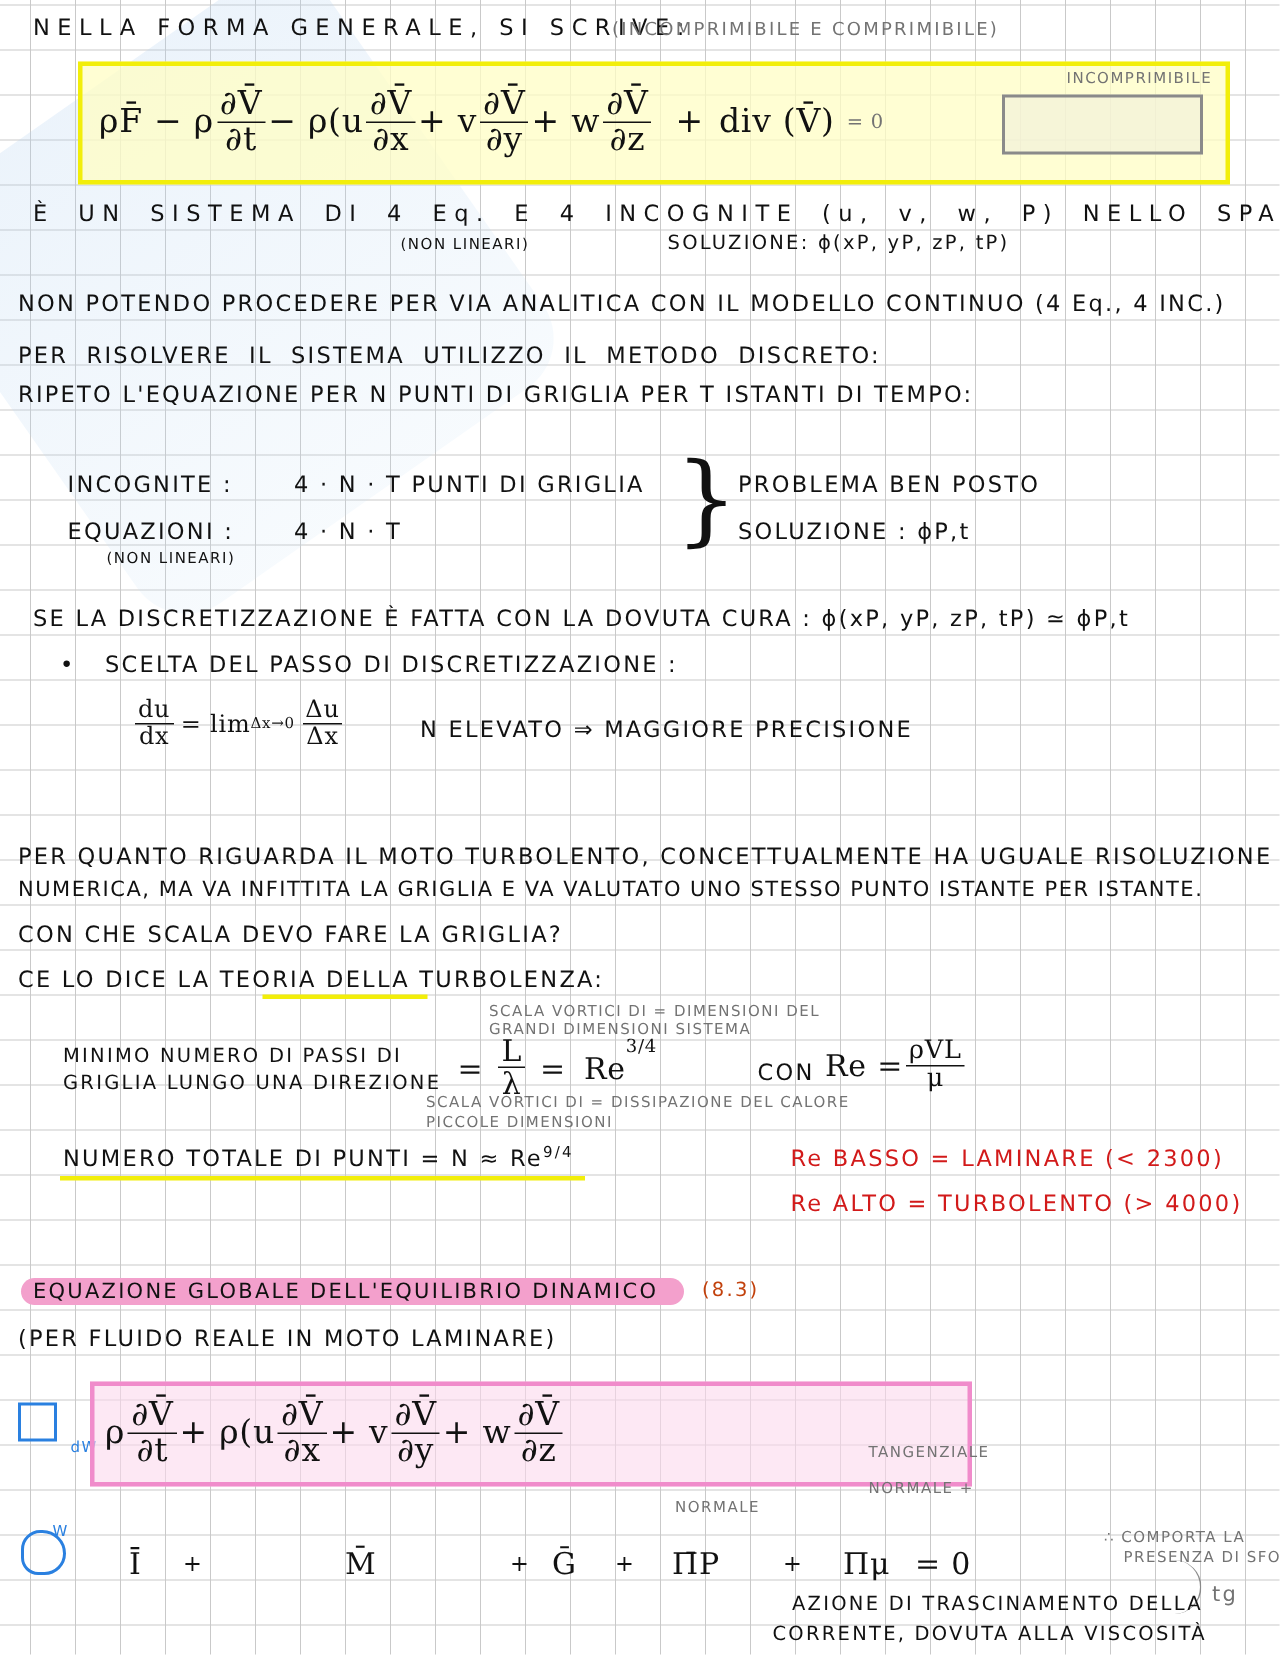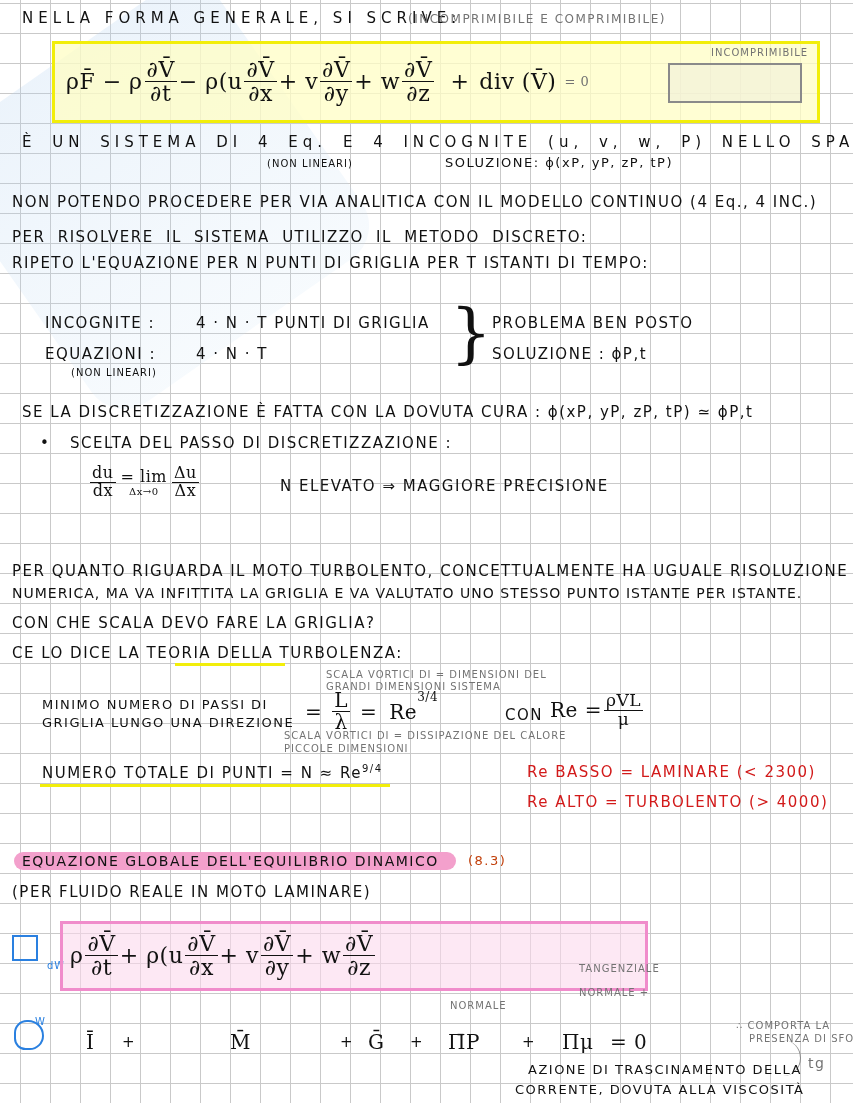--- a/index.html
+++ b/index.html
@@ -107,21 +107,21 @@
 
 <div class="t" style="left:22px;top:403px;">SE  LA  DISCRETIZZAZIONE  È  FATTA  CON  LA  DOVUTA  CURA :   ϕ(xP, yP, zP, tP) ≃ ϕP,t</div>
 <div class="t" style="left:40px;top:434px;">•</div>
 <div class="t" style="left:70px;top:434px;">SCELTA DEL PASSO DI DISCRETIZZAZIONE :</div>
 
 <div class="t math" style="left:88px;top:465px;font-size:16px;display:flex;align-items:center;">
   <span class="frac">
       <span class="num">du</span>
       <span>dx</span>
     </span>
-  <span style="display:inline-flex;flex-direction:column;align-items:center;margin:0 3px;">
+  <span style="display:inline-flex;flex-direction:row;align-items:center;margin:0 3px;">
     <span>= lim</span>
     <span style="font-size:10px">Δx→0</span>
   </span>
   <span class="frac">
       <span class="num">Δu</span>
       <span>Δx</span>
     </span>
 </div>
 <div class="t" style="left:280px;top:477px;">N ELEVATO ⇒ MAGGIORE PRECISIONE</div>
 

